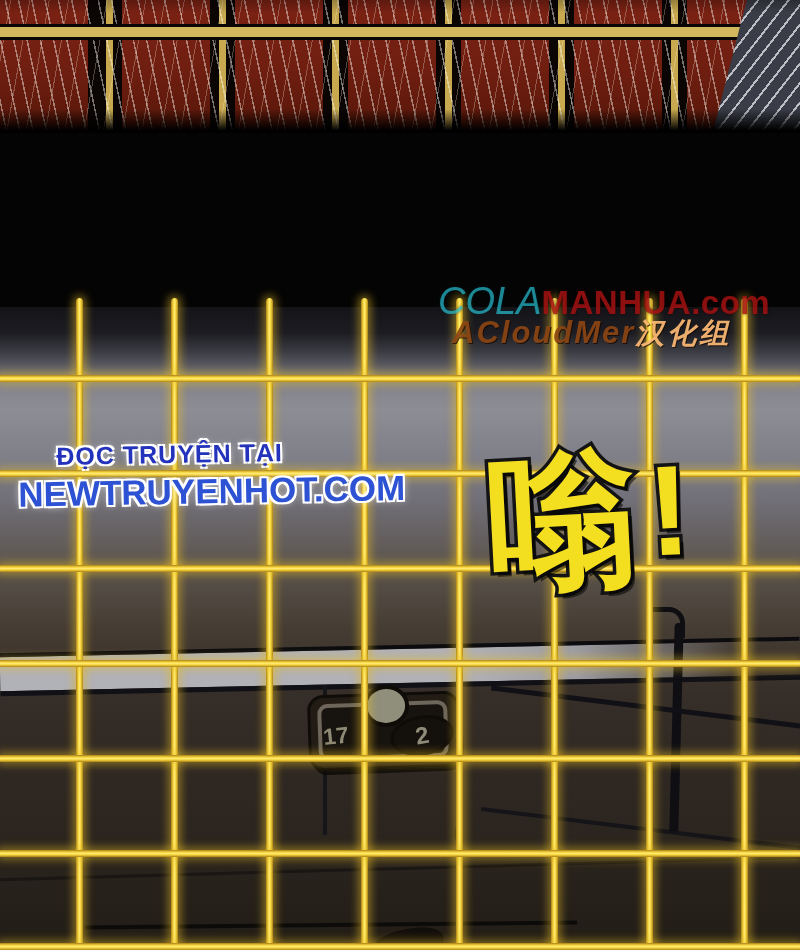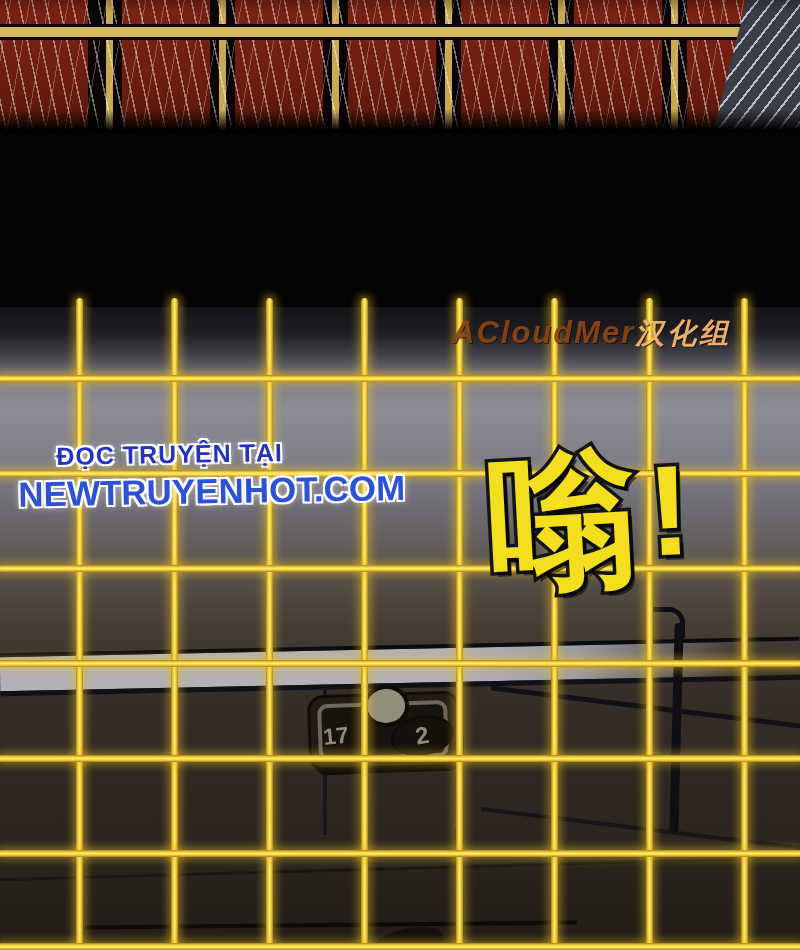--- a/index.html
+++ b/index.html
@@ -148,20 +148,21 @@
   <div class="vline" style="left:646px"></div>
   <div class="vline" style="left:741px"></div>
   <div class="hline" style="top:375px"></div>
   <div class="hline" style="top:470px"></div>
   <div class="hline" style="top:565px"></div>
   <div class="hline" style="top:660px"></div>
   <div class="hline" style="top:755px"></div>
   <div class="hline" style="top:850px"></div>
   <div class="hline" style="top:943px"></div>
 
+  <div class="wm-cola"><span class="script">COLA</span><span class="main">MANHUA.com</span></div>
 
   <div class="wm-acloud"><span class="latin">ACloudMer</span><span class="cjk">汉化组</span></div>
 
   <div class="wm-viet">
     <div class="l1">ĐỌC TRUYỆN TẠI</div>
     <div class="l2">NEWTRUYENHOT.COM</div>
   </div>
 
   <div class="sfx"><span class="zi">嗡</span><span class="ex">!</span></div>
 

